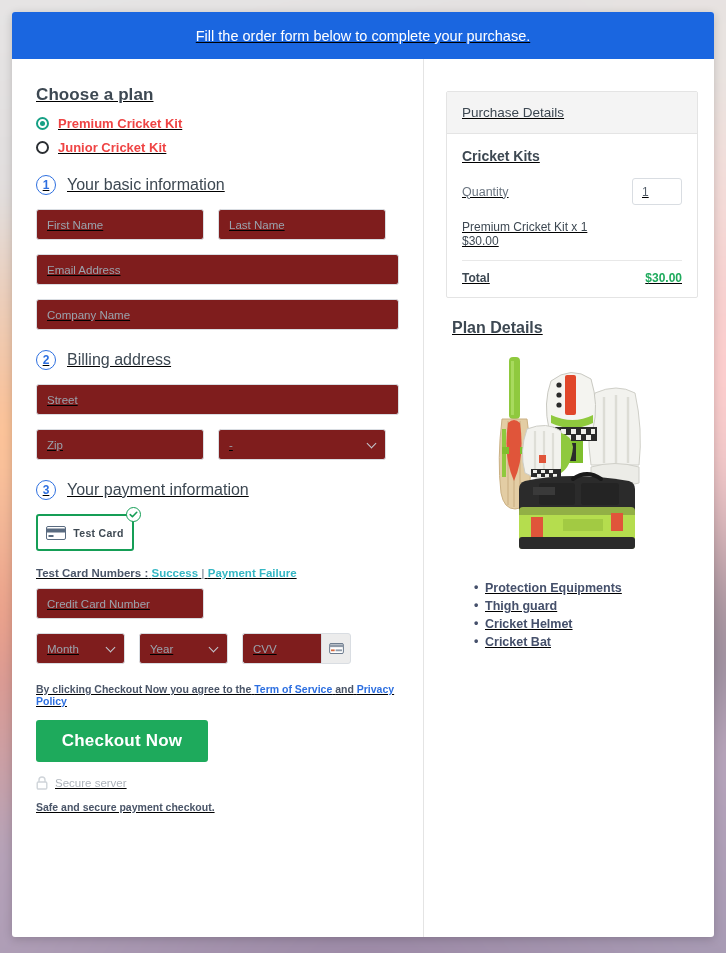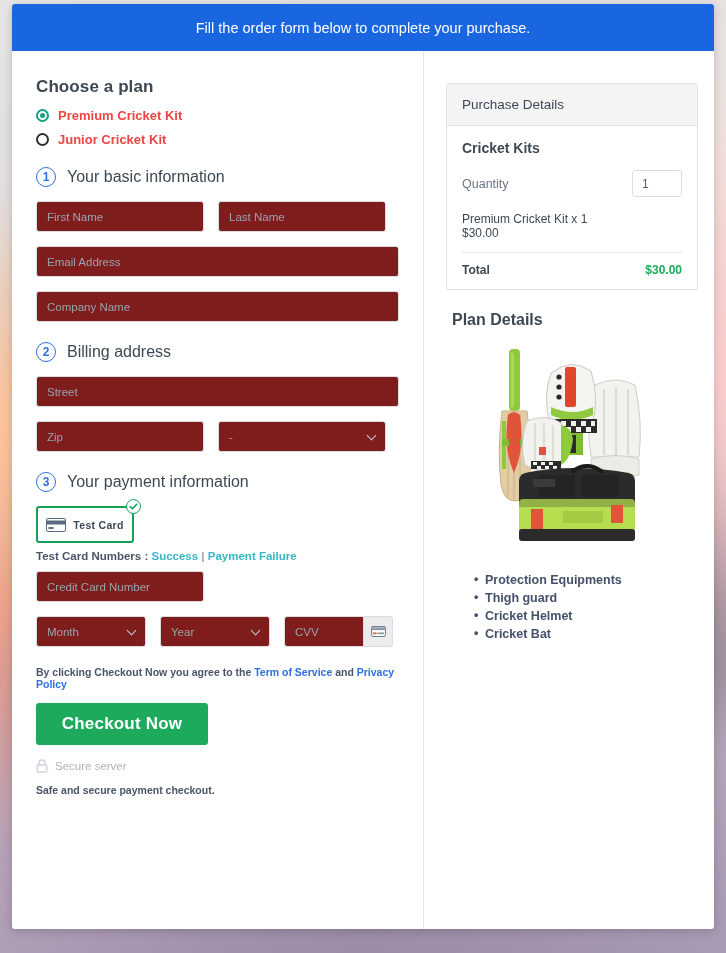--- a/index.html
+++ b/index.html
@@ -25,27 +25,28 @@
       radial-gradient(circle at 88% 63%, rgba(70,78,92,.55) 0%, rgba(70,78,92,0) 16%),
       radial-gradient(circle at 50% 100%, rgba(150,130,160,.8) 0%, rgba(150,130,160,0) 45%),
       linear-gradient(170deg, #e7e6e6 0%, #e0dcdc 24%, #d9c4c2 42%, #c9aeb6 62%, #b9a7bd 80%, #a9a0b8 100%);
     filter: blur(14px);
   }
 
   
   .card {
     position: absolute;
     left: 12px;
-    top: 4px;
+    top: 12px;
     width: 702px;
     height: 925px;
     background: #fff;
     border-radius: 3px;
     box-shadow: 0 2px 10px rgba(0,0,0,.18);
     overflow: hidden;
+    text-decoration: underline;
   }
 
   .banner {
     height: 47px;
     background: #1a66e0;
     color: #fff;
     display: flex;
     align-items: center;
     justify-content: center;
     font-size: 14.5px;
@@ -99,42 +100,42 @@
   .sel { position: relative; justify-content: flex-start; }
   .sel .chev {
     position: absolute; right: 10px; top: 50%;
     width: 7px; height: 7px; margin-top: -5px;
     border-right: 1.4px solid #c3c9d0;
     border-bottom: 1.4px solid #c3c9d0;
     transform: rotate(45deg);
   }
 
   
-  .tile-wrap { position: relative; display: inline-block; margin-bottom: 7px; }
+  .tile-wrap { position: relative; display: inline-block; margin-bottom: 16px; }
   .tile {
     width: 98px; height: 37px;
     border: 2px solid #159e56; border-radius: 3px;
     display: flex; align-items: center; justify-content: center; gap: 7px;
     background: #fff;
   }
   .tile-text { font-size: 10.5px; color: #3d4852; font-weight: 600; letter-spacing: .3px; }
   .badge {
     position: absolute; right: -7px; top: -7px;
     width: 15px; height: 15px; border-radius: 50%;
     background: #fff; border: 1.5px solid #159e56;
     display: flex; align-items: center; justify-content: center;
   }
   .badge svg { display: block; }
 
   .testnum { font-size: 11.5px; color: #4a5568; margin-bottom: 9px; font-weight: 600; }
   .testnum a { color: #35b7c4; text-decoration: none; }
   .testnum .bar { color: #9aa3ad; }
 
   .fld.ccn { width: 168px; flex: none; margin-bottom: 14px; }
-  .fld.m3 { width: 110px; flex: none; }
+  .fld.m3 { width: 89px; flex: none; }
   .cvv-group { display: flex; width: 109px; flex: none; }
   .cvv-group .fld {
     width: 79px; border-right: none;
     border-radius: 3px 0 0 3px;
   }
   .cvv-btn {
     width: 30px; border: 1px solid #d9dde2; border-radius: 0 3px 3px 0;
     background: #ececec; display: flex; align-items: center; justify-content: center;
   }
 

